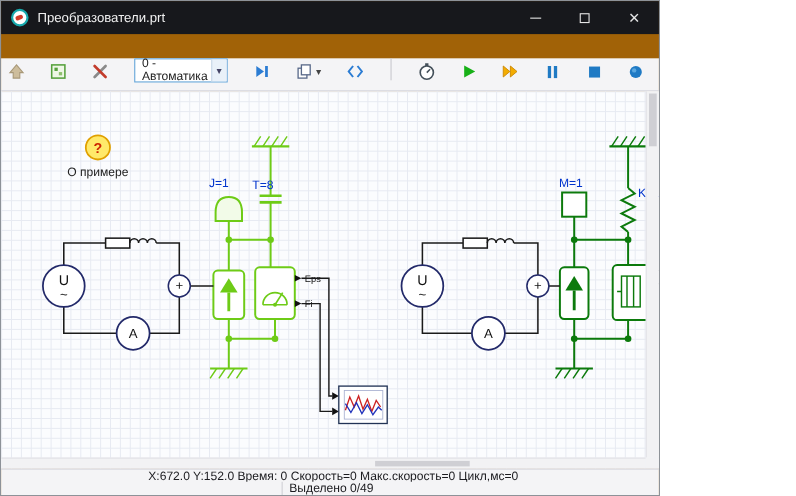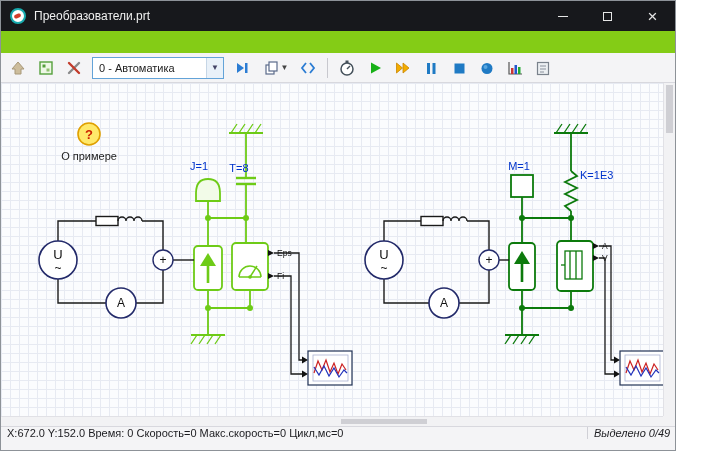--- a/index.html
+++ b/index.html
@@ -1,36 +1,36 @@
 <!DOCTYPE html>
 <html><head>
 <meta charset="utf-8">
 <style>
   * { margin:0; padding:0; box-sizing:border-box; }
   html,body { width:724px; height:451px; font-family:"Liberation Sans",sans-serif; background:#fff; }
-  .window { position:relative; width:676px; height:451px; background:#84cc16; border:1px solid #8d9298; overflow:hidden; }
+  .window { position:relative; width:600px; height:451px; background:#a16207; border:1px solid #8d9298; overflow:hidden; }
 
   
   .titlebar { position:absolute; top:0; left:0; right:0; height:30px; background:#17181c; display:flex; align-items:center; color:#e8e8e8; }
   .app-icon { width:16px; height:16px; margin:0 8px 0 9px; border-radius:50%; border:2px solid #17a9ad; position:relative; background:#fff; flex:0 0 auto; }
   .app-icon::after { content:""; position:absolute; left:2px; top:4px; width:7px; height:4px; background:#d23c2a; border-radius:2px; transform:rotate(-20deg); }
   .title-text { font-size:12px; color:#f0f0f0; }
   .win-controls { margin-left:auto; display:flex; height:100%; }
   .win-btn { width:45px; height:100%; display:flex; align-items:center; justify-content:center; color:#e6e6e6; background:transparent; border:0; }
   .min-glyph { display:block; width:10px; border-top:1px solid #e6e6e6; }
   .max-glyph { display:block; width:9px; height:9px; border:1px solid #e6e6e6; }
   .close-glyph { font-size:17px; line-height:1; }
 
   
   .menubar { position:absolute; top:30px; left:0; right:0; height:22px; background:#fff; border-bottom:1px solid #e4e4e8; display:flex; align-items:center; padding-left:10px; gap:18px; font-size:12px; color:#34343c; }
   .menu-item { cursor:default; }
   .menu-muted { color:#7c7c86; }
 
   
-  .toolbar { position:absolute; top:52px; left:0; right:0; height:30px; background:#f4f4f6; border-bottom:1px solid #d8d8de; display:flex; align-items:center; padding-left:4px; gap:2px; }
+  .toolbar { position:absolute; top:52px; left:0; right:0; height:30px; background:#f4f4f6; border-bottom:1px solid #d8d8de; display:flex; align-items:flex-start; padding-left:4px; gap:18px; }
   .tb-btn { width:26px; height:24px; display:flex; align-items:center; justify-content:center; background:transparent; border:1px solid transparent; border-radius:2px; padding:0; }
   .tb-btn.wide { width:36px; gap:1px; }
   .tb-caret { font-size:8px; color:#444; }
   .combo { width:132px; height:22px; border:1px solid #63a3d8; background:#fff; display:flex; align-items:center; font-size:11px; color:#222; padding-left:6px; margin:0 3px; }
   .combo-caret { margin-left:auto; width:17px; height:100%; background:#e9f1f9; border-left:1px solid #c6d6e6; display:flex; align-items:center; justify-content:center; font-size:8px; color:#446; }
   .sep { width:1px; height:20px; background:#c8c8ce; margin:0 4px; flex:0 0 auto; }
 
   
   .canvas { position:absolute; top:82px; left:0; right:0; bottom:24px;
     background-color:#fbfcfe;
@@ -38,24 +38,24 @@
     background-size:9px 9px; }
   .diagram { position:absolute; top:0; left:0; }
   .diagram text { font-family:"Liberation Sans",sans-serif; }
   .vscroll { position:absolute; top:0; right:0; bottom:10px; width:12px; background:#f2f2f4; border-left:1px solid #e1e1e6; }
   .vthumb { position:absolute; top:2px; left:2px; right:2px; height:48px; background:#cfcfd4; }
   .hscroll { position:absolute; left:0; right:12px; bottom:0; height:10px; background:#f2f2f4; border-top:1px solid #e1e1e6; }
   .hthumb { position:absolute; left:340px; width:86px; top:2px; bottom:2px; background:#cfcfd4; }
   .scroll-corner { position:absolute; right:0; bottom:0; width:12px; height:10px; background:#f2f2f4; }
 
   
-  .statusbar { position:absolute; left:0; right:0; bottom:0; height:24px; background:#f4f4f6; border-top:1px solid #d8d8de; display:flex; align-items:flex-start; font-size:11px; color:#1b1b1f; }
+  .statusbar { position:absolute; left:0; right:0; bottom:0; height:24px; background:#f4f4f6; border-top:1px solid #d8d8de; display:flex; align-items:center; font-size:11px; color:#1b1b1f;flex-direction:column; }
   .sb-sec { display:flex; align-items:center; padding-left:6px; white-space:nowrap; overflow:hidden; }
   .sb-left { flex:1; }
-  .sb-mid { width:88px; border-left:1px solid #d0d0d6;font-style:italic; }
+  .sb-mid { width:88px; border-left:1px solid #d0d0d6; }
   .sb-right { width:100px; border-left:1px solid #d0d0d6; }
 </style>
 </head>
 <body>
 
 <div class="window">
 
   <div class="titlebar">
     <div class="app-icon"></div>
     <span class="title-text">Преобразователи.prt</span>

